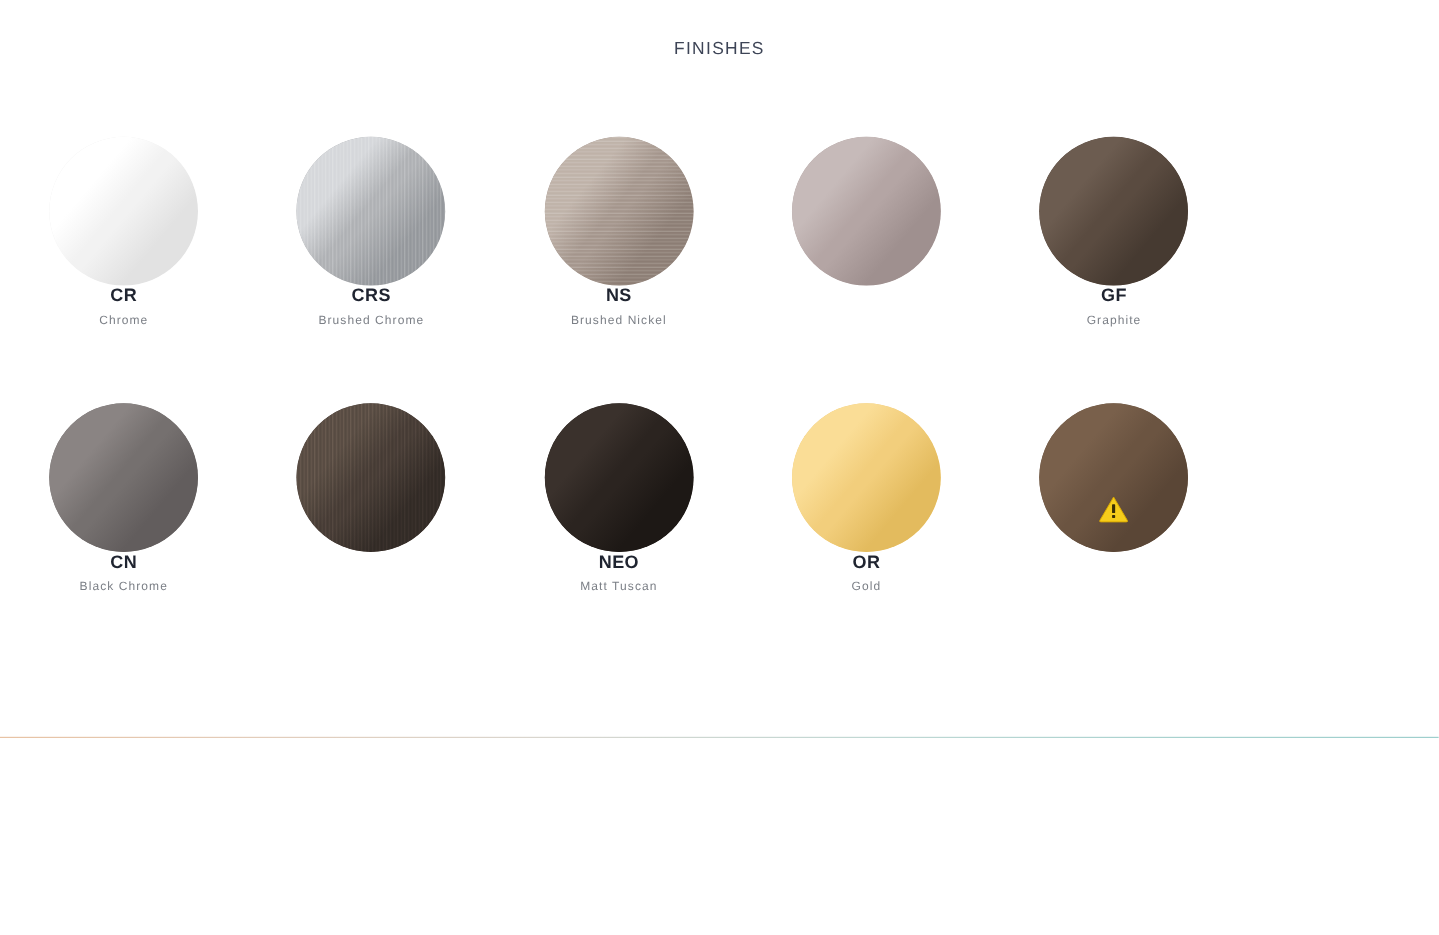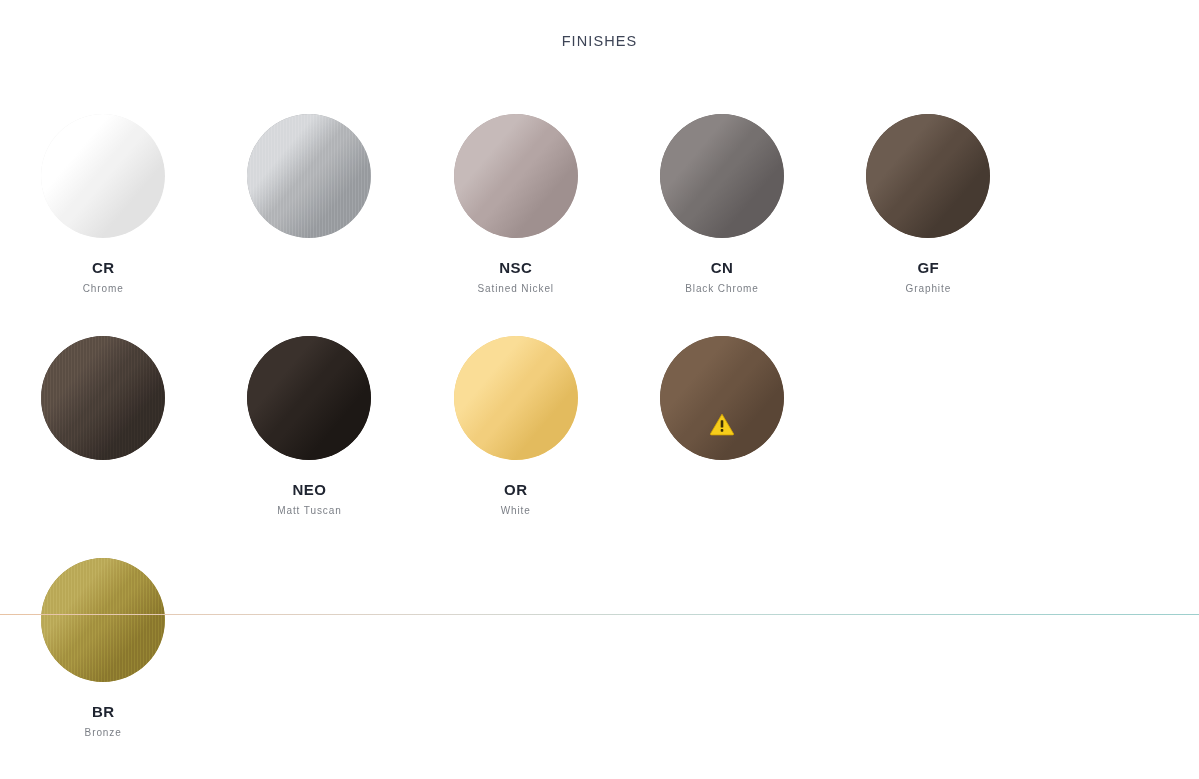--- a/index.html
+++ b/index.html
@@ -108,21 +108,20 @@
   .warn-badge {
     position: absolute;
     left: 50%;
     top: 50%;
     transform: translate(-50%, 14px);
     width: 26px;
     height: 24px;
   }
 
   .labels {
-    margin-top: 21px;
     text-align: center;
     width: 170px;
   }
   .code {
     font-size: 15px;
     font-weight: bold;
     color: #1f2430;
     letter-spacing: .4px;
     line-height: 1.15;
   }
@@ -169,52 +168,64 @@
           <div class="desc">Chrome</div>
         </div>
       </div>
       <div class="cell">
         <div class="swatch-wrap">
           <div class="swatch" style="background: rgb(180, 182, 185);">
             <div class="sheen" style="background: linear-gradient(130deg, rgb(216, 218, 221) 0%, rgb(216, 218, 221) 30%, rgb(180, 182, 185) 47%, rgb(180, 182, 185) 52%, rgb(155, 158, 162) 72%, rgb(155, 158, 162) 100%);"></div>
             <div class="brush brush-v"></div>
           </div>
         </div>
+        <div class="labels">
+          <div class="code">CRS</div>
+          <div class="desc">Brushed Chrome</div>
+        </div>
+      </div>
+      <div class="cell">
+        <div class="swatch-wrap">
+          <div class="swatch" style="background: rgb(170, 156, 147);">
+            <div class="sheen" style="background: linear-gradient(130deg, rgb(195, 183, 174) 0%, rgb(195, 183, 174) 30%, rgb(170, 156, 147) 47%, rgb(170, 156, 147) 52%, rgb(147, 133, 124) 72%, rgb(147, 133, 124) 100%);"></div>
+            <div class="brush brush-h"></div>
+          </div>
+        </div>
+        <div class="labels">
+          <div class="code">NS</div>
+          <div class="desc">Brushed Nickel</div>
+        </div>
       </div>
       <div class="cell">
         <div class="swatch-wrap">
           <div class="swatch" style="background: rgb(180, 165, 164);">
             <div class="sheen" style="background: linear-gradient(130deg, rgb(198, 186, 185) 0%, rgb(198, 186, 185) 30%, rgb(180, 165, 164) 47%, rgb(180, 165, 164) 52%, rgb(159, 144, 143) 72%, rgb(159, 144, 143) 100%);"></div>
           </div>
         </div>
-        <div class="labels">
-          <div class="code">NSC</div>
-          <div class="desc">Satined Nickel</div>
+      </div>
+      <div class="cell">
+        <div class="swatch-wrap">
+          <div class="swatch" style="background: rgb(90, 75, 64);">
+            <div class="sheen" style="background: linear-gradient(130deg, rgb(108, 92, 80) 0%, rgb(108, 92, 80) 30%, rgb(90, 75, 64) 47%, rgb(90, 75, 64) 52%, rgb(70, 58, 49) 72%, rgb(70, 58, 49) 100%);"></div>
+          </div>
+        </div>
+        <div class="labels">
+          <div class="code">GF</div>
+          <div class="desc">Graphite</div>
         </div>
       </div>
       <div class="cell">
         <div class="swatch-wrap">
           <div class="swatch" style="background: rgb(117, 112, 111);">
             <div class="sheen" style="background: linear-gradient(130deg, rgb(138, 132, 131) 0%, rgb(138, 132, 131) 30%, rgb(117, 112, 111) 47%, rgb(117, 112, 111) 52%, rgb(98, 93, 93) 72%, rgb(98, 93, 93) 100%);"></div>
           </div>
         </div>
         <div class="labels">
           <div class="code">CN</div>
           <div class="desc">Black Chrome</div>
-        </div>
-      </div>
-      <div class="cell">
-        <div class="swatch-wrap">
-          <div class="swatch" style="background: rgb(90, 75, 64);">
-            <div class="sheen" style="background: linear-gradient(130deg, rgb(108, 92, 80) 0%, rgb(108, 92, 80) 30%, rgb(90, 75, 64) 47%, rgb(90, 75, 64) 52%, rgb(70, 58, 49) 72%, rgb(70, 58, 49) 100%);"></div>
-          </div>
-        </div>
-        <div class="labels">
-          <div class="code">GF</div>
-          <div class="desc">Graphite</div>
         </div>
       </div>
       <div class="cell">
         <div class="swatch-wrap">
           <div class="swatch" style="background: rgb(74, 63, 56);">
             <div class="sheen" style="background: linear-gradient(130deg, rgb(93, 80, 70) 0%, rgb(93, 80, 70) 30%, rgb(74, 63, 56) 47%, rgb(74, 63, 56) 52%, rgb(53, 45, 40) 72%, rgb(53, 45, 40) 100%);"></div>
             <div class="brush brush-v"></div>
           </div>
         </div>
       </div>
@@ -230,48 +241,36 @@
         </div>
       </div>
       <div class="cell">
         <div class="swatch-wrap">
           <div class="swatch" style="background: rgb(242, 206, 124);">
             <div class="sheen" style="background: linear-gradient(130deg, rgb(250, 221, 150) 0%, rgb(250, 221, 150) 30%, rgb(242, 206, 124) 47%, rgb(242, 206, 124) 52%, rgb(227, 187, 94) 72%, rgb(227, 187, 94) 100%);"></div>
           </div>
         </div>
         <div class="labels">
           <div class="code">OR</div>
-          <div class="desc">White</div>
+          <div class="desc">Gold</div>
         </div>
       </div>
       <div class="cell">
         <div class="swatch-wrap">
           <div class="swatch" style="background: rgb(107, 84, 65);">
             <div class="sheen" style="background: linear-gradient(130deg, rgb(121, 96, 75) 0%, rgb(121, 96, 75) 30%, rgb(107, 84, 65) 47%, rgb(107, 84, 65) 52%, rgb(90, 70, 54) 72%, rgb(90, 70, 54) 100%);"></div>
           </div>
           <div class="warn-badge"><svg viewBox="0 0 26 24" width="26" height="24">
               <path d="M13 2.2 L24.4 21.6 Q25.1 22.9 23.6 22.9 L2.4 22.9 Q0.9 22.9 1.6 21.6 Z" fill="#f6cd1b" stroke="#d9a800" stroke-width="0.8"></path>
               <rect x="11.7" y="8.2" width="2.6" height="7.4" rx="0.6" fill="#3a2f05"></rect>
               <rect x="11.7" y="17.1" width="2.6" height="2.6" rx="0.6" fill="#3a2f05"></rect>
             </svg></div>
         </div>
       </div>
       <div class="cell empty"></div>
-      <div class="cell">
-        <div class="swatch-wrap">
-          <div class="swatch" style="background: rgb(166, 147, 64);">
-            <div class="sheen" style="background: linear-gradient(130deg, rgb(188, 171, 89) 0%, rgb(188, 171, 89) 30%, rgb(166, 147, 64) 47%, rgb(166, 147, 64) 52%, rgb(142, 124, 47) 72%, rgb(142, 124, 47) 100%);"></div>
-            <div class="brush brush-v"></div>
-          </div>
-        </div>
-        <div class="labels">
-          <div class="code">BR</div>
-          <div class="desc">Bronze</div>
-        </div>
-      </div>
       <div class="cell"></div>
       <div class="cell"></div>
       <div class="cell empty"></div>
     </div>
 
   <div class="bottom-rule"></div>
 
 </div>
 
 </body></html>

